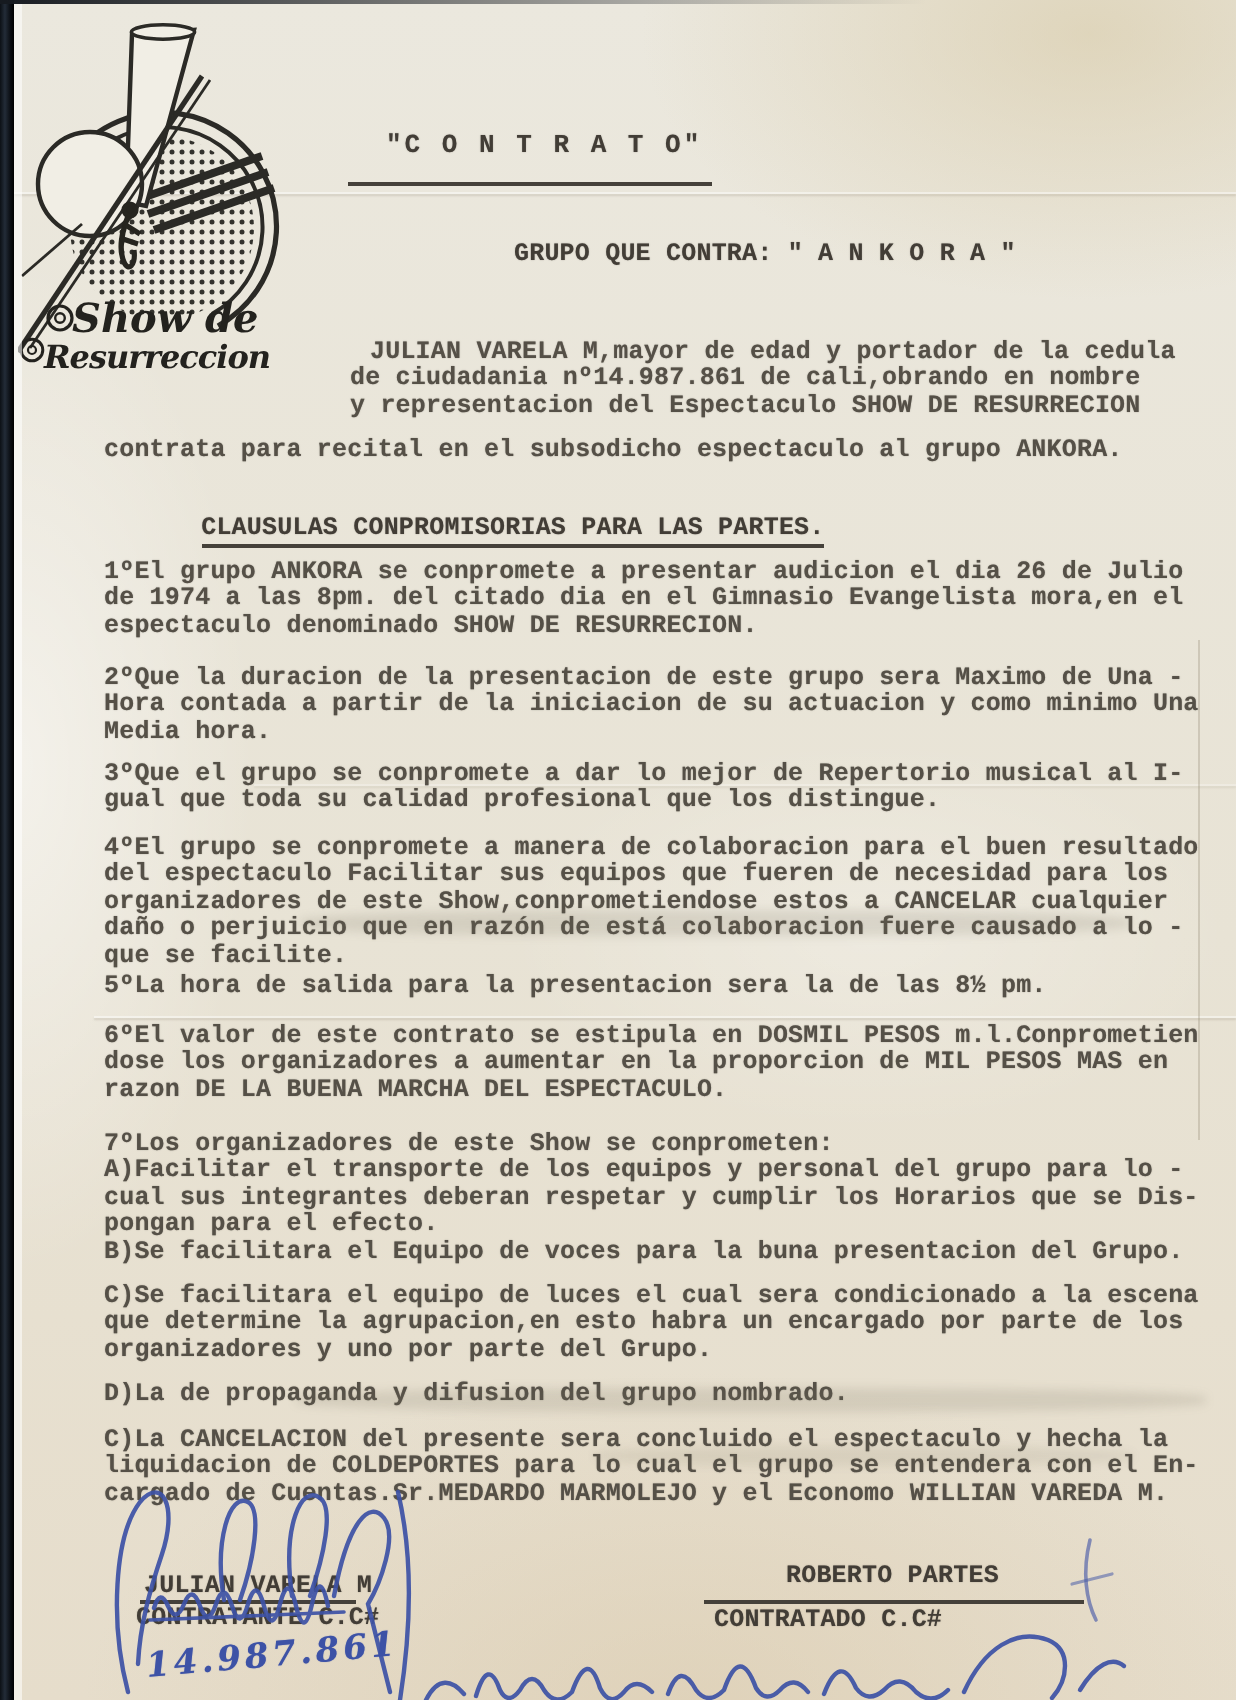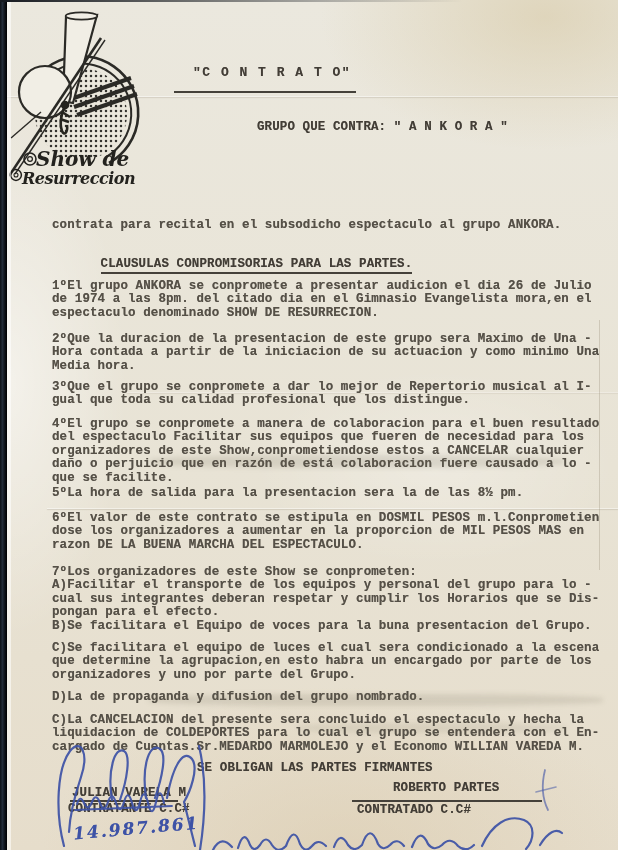--- a/index.html
+++ b/index.html
@@ -74,20 +74,23 @@
         <text x="27" y="162" font-size="20">Show de</text>
         <text x="13" y="180" font-size="16" letter-spacing="-0.5">Resurreccion</text>
       </g>
     </svg>
 
     <div class="tw dark" style="left:186px;top:66px;font-size:13px;letter-spacing:1.5px;">"C O N T R A T O"</div>
     <div class="bar" style="left:167px;top:91px;width:182px;height:2px;box-shadow:0 3px 0 -1px #45413a;"></div>
 
     <div class="tw dark" style="left:250px;top:121px;">GRUPO QUE CONTRA: " A N K O R A "</div>
 
+    <div class="tw" style="left:168px;top:170px;text-indent:10px;">JULIAN VARELA M,mayor de edad y portador de la cedula
+de ciudadania nº14.987.861 de cali,obrando en nombre
+y representacion del Espectaculo SHOW DE RESURRECION</div>
     <div class="tw dark" style="left:48px;top:245px;">
       <span class="u-head">CLAUSULAS CONPROMISORIAS PARA LAS PARTES.</span>
     </div>
 
     <div class="tw" style="left:45px;top:219px;">contrata para recital en el subsodicho espectaculo al grupo ANKORA.</div>
 
     <div class="tw" style="left:45px;top:280px;width:570px;">1ºEl grupo ANKORA se conpromete a presentar audicion el dia 26 de Julio
 de 1974 a las 8pm. del citado dia en el Gimnasio Evangelista mora,en el
 espectaculo denominado SHOW DE RESURRECION.</div>
     <div class="tw" style="left:45px;top:333px;width:570px;">2ºQue la duracion de la presentacion de este grupo sera Maximo de Una -
@@ -114,21 +117,20 @@
 organizadores y uno por parte del Grupo.</div>
     <div class="tw" style="left:45px;top:691px;width:570px;">D)La de propaganda y difusion del grupo nombrado.</div>
     <div class="tw" style="left:45px;top:714px;width:570px;">C)La CANCELACION del presente sera concluido el espectaculo y hecha la
 liquidacion de COLDEPORTES para lo cual el grupo se entendera con el En-
 cargado de Cuentas.Sr.MEDARDO MARMOLEJO y el Economo WILLIAN VAREDA M.</div>
 
     <div class="ghost" style="left:143px;top:455px;width:415px;height:13px;"></div>
     <div class="ghost" style="left:141px;top:694px;width:455px;height:12px;"></div>
     <div class="ghost" style="left:290px;top:723px;width:270px;height:10px;opacity:.7;"></div>
 
-    <div class="tw dark" style="left:190px;top:762px;">SE OBLIGAN LAS PARTES FIRMANTES</div>
 
     <div class="tw dark" style="left:65px;top:787px;">JULIAN VARELA M</div>
     <div class="bar" style="left:63px;top:800px;width:108px;height:2px;"></div>
     <div class="tw dark" style="left:61px;top:803px;">CONTRATANTE C.C#</div>
     <div class="cc-hand" style="left:66px;top:820px;">14.987.861</div>
 
     <div class="tw dark" style="left:386px;top:782px;">ROBERTO PARTES</div>
     <div class="bar" style="left:345px;top:800px;width:190px;height:2px;"></div>
     <div class="tw dark" style="left:350px;top:804px;text-align:center;">CONTRATADO C.C#</div>
 

